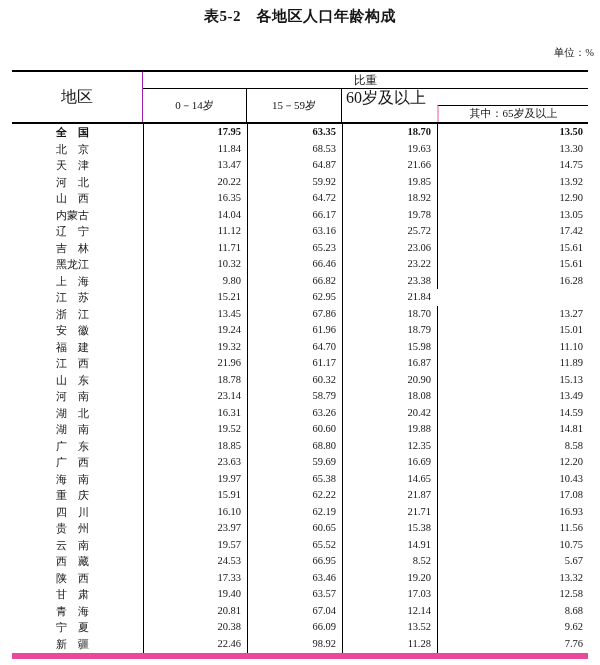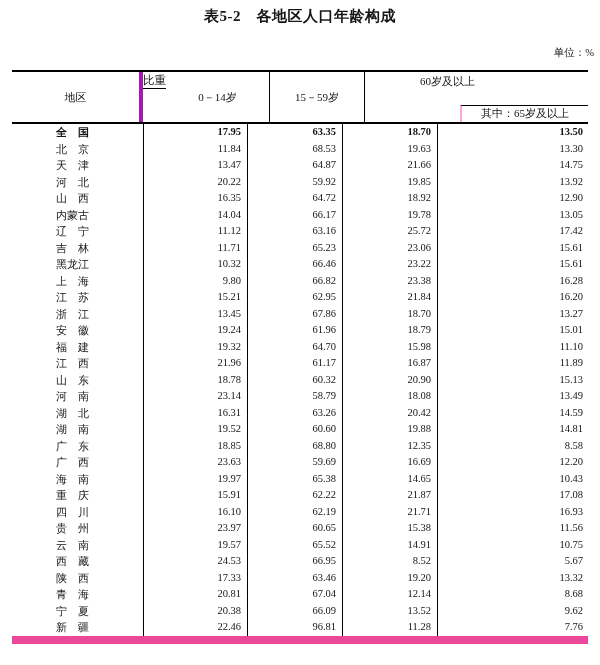--- a/index.html
+++ b/index.html
@@ -9,39 +9,39 @@
 
   .title { position:absolute; top:7px; left:0; right:0; text-align:center;
            font-size:15px; font-weight:bold; letter-spacing:0.5px; }
   .unit  { position:absolute; top:46px; right:6px; font-size:10.5px; }
 
   .table { position:absolute; top:70px; left:12px; width:576px; }
 
   
   .thead { display:flex; height:54px;
            border-top:2px solid #000; border-bottom:2px solid #000; }
-  .th-region { width:131px; border-right:4px solid #a21caf; display:flex;
-               align-items:center; justify-content:center; font-size:11px; }
-  .th-right { flex:1; display:flex; flex-direction:row; }
+  .th-region { width:131px; border-right:1px solid #a21caf; display:flex;
+               align-items:center; justify-content:center; font-size:16px; }
+  .th-right { flex:1; display:flex; flex-direction:column; }
   .th-prop  { height:17px; line-height:16px; border-bottom:1px solid #000;
               text-align:center; font-size:11.5px; }
   .th-cols  { flex:1; display:flex; }
   .th-col2  { width:104px; border-right:1px solid #000; display:flex;
               align-items:center; justify-content:center; font-size:11px; }
   .th-col3  { width:95px; border-right:1px solid #000; display:flex;
               align-items:center; justify-content:center; font-size:11px; }
   .th-col45 { flex:1; position:relative; }
-  .th-col4  { position:absolute; left:15px; top:2px; width:95px; height:14px;
-              line-height:14px; text-align:right; font-size:11px; }
+  .th-col4  { position:absolute; left:4px; top:2px; width:95px; height:14px;
+              line-height:14px; text-align:left; font-size:16px; }
   .th-col5  { position:absolute; left:95px; right:0; bottom:0; height:17px;
               line-height:15px; border-top:1px solid #000; border-left:2px solid #f9a8d4;
               text-align:center; font-size:11px; }
 
   
-  .tbody { border-bottom:8px solid #ec4899; }
+  .tbody { border-bottom:6px solid #ec4899; }
   .tr { display:flex; height:16.53px; line-height:16.53px; }
   .tr.bold { font-weight:bold; }
   .td { overflow:hidden; white-space:nowrap; }
   .td.name { width:131px; padding-left:44px; font-size:11px; }
   .td.num  { text-align:right; font-size:10.5px; border-left:1px solid #000;
              padding-right:6px; }
   .td.c2 { width:104px; }
   .td.c3 { width:95px; }
   .td.c4 { width:95px; }
   .td.c5 { flex:1; padding-right:5px; }
@@ -140,21 +140,20 @@
           <div class="td num c2">9.80</div>
           <div class="td num c3">66.82</div>
           <div class="td num c4">23.38</div>
           <div class="td num c5">16.28</div>
         </div>
         <div class="tr">
           <div class="td name">江　苏</div>
           <div class="td num c2">15.21</div>
           <div class="td num c3">62.95</div>
           <div class="td num c4">21.84</div>
-          <div class="td num c5">16.20</div>
         </div>
         <div class="tr">
           <div class="td name">浙　江</div>
           <div class="td num c2">13.45</div>
           <div class="td num c3">67.86</div>
           <div class="td num c4">18.70</div>
           <div class="td num c5">13.27</div>
         </div>
         <div class="tr">
           <div class="td name">安　徽</div>
@@ -262,36 +261,43 @@
           <div class="td num c5">5.67</div>
         </div>
         <div class="tr">
           <div class="td name">陕　西</div>
           <div class="td num c2">17.33</div>
           <div class="td num c3">63.46</div>
           <div class="td num c4">19.20</div>
           <div class="td num c5">13.32</div>
         </div>
         <div class="tr">
+          <div class="td name">甘　肃</div>
+          <div class="td num c2">19.40</div>
+          <div class="td num c3">63.57</div>
+          <div class="td num c4">17.03</div>
+          <div class="td num c5">12.58</div>
+        </div>
+        <div class="tr">
           <div class="td name">青　海</div>
           <div class="td num c2">20.81</div>
           <div class="td num c3">67.04</div>
           <div class="td num c4">12.14</div>
           <div class="td num c5">8.68</div>
         </div>
         <div class="tr">
           <div class="td name">宁　夏</div>
           <div class="td num c2">20.38</div>
           <div class="td num c3">66.09</div>
           <div class="td num c4">13.52</div>
           <div class="td num c5">9.62</div>
         </div>
         <div class="tr">
           <div class="td name">新　疆</div>
           <div class="td num c2">22.46</div>
-          <div class="td num c3">96.81</div>
+          <div class="td num c3">98.92</div>
           <div class="td num c4">11.28</div>
           <div class="td num c5">7.76</div>
         </div>
       </div>
 
   </div>
 </div>
 
 </body></html>

